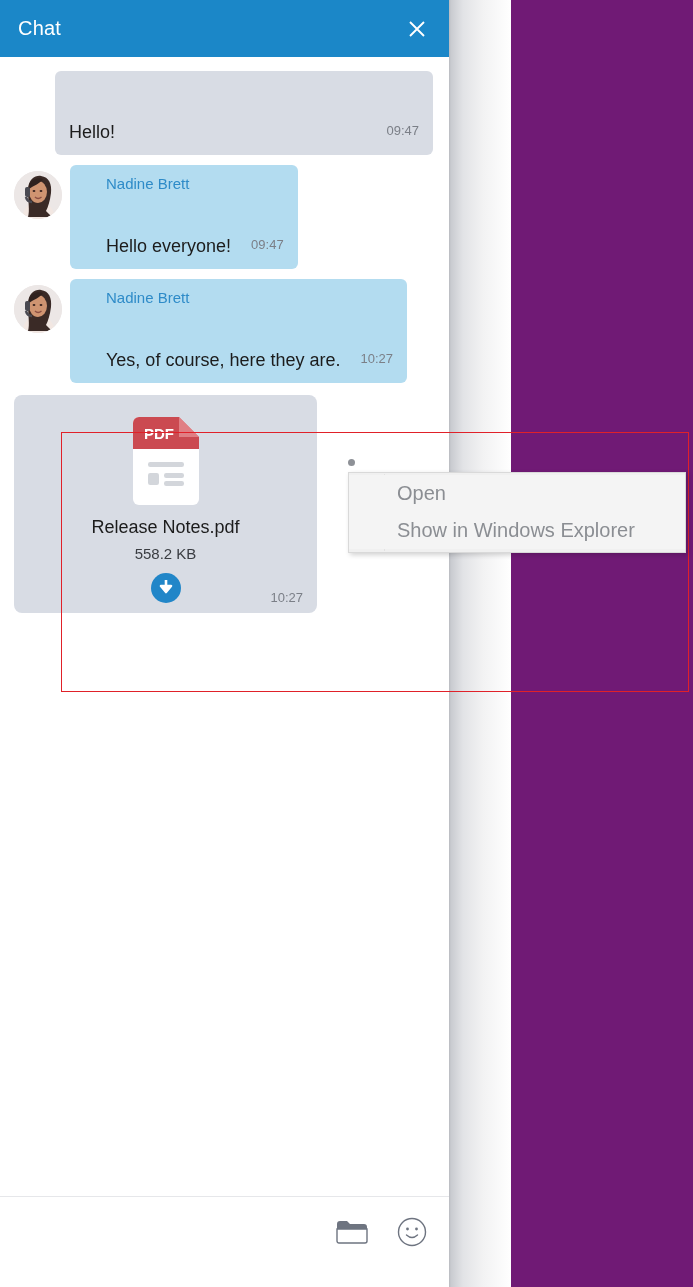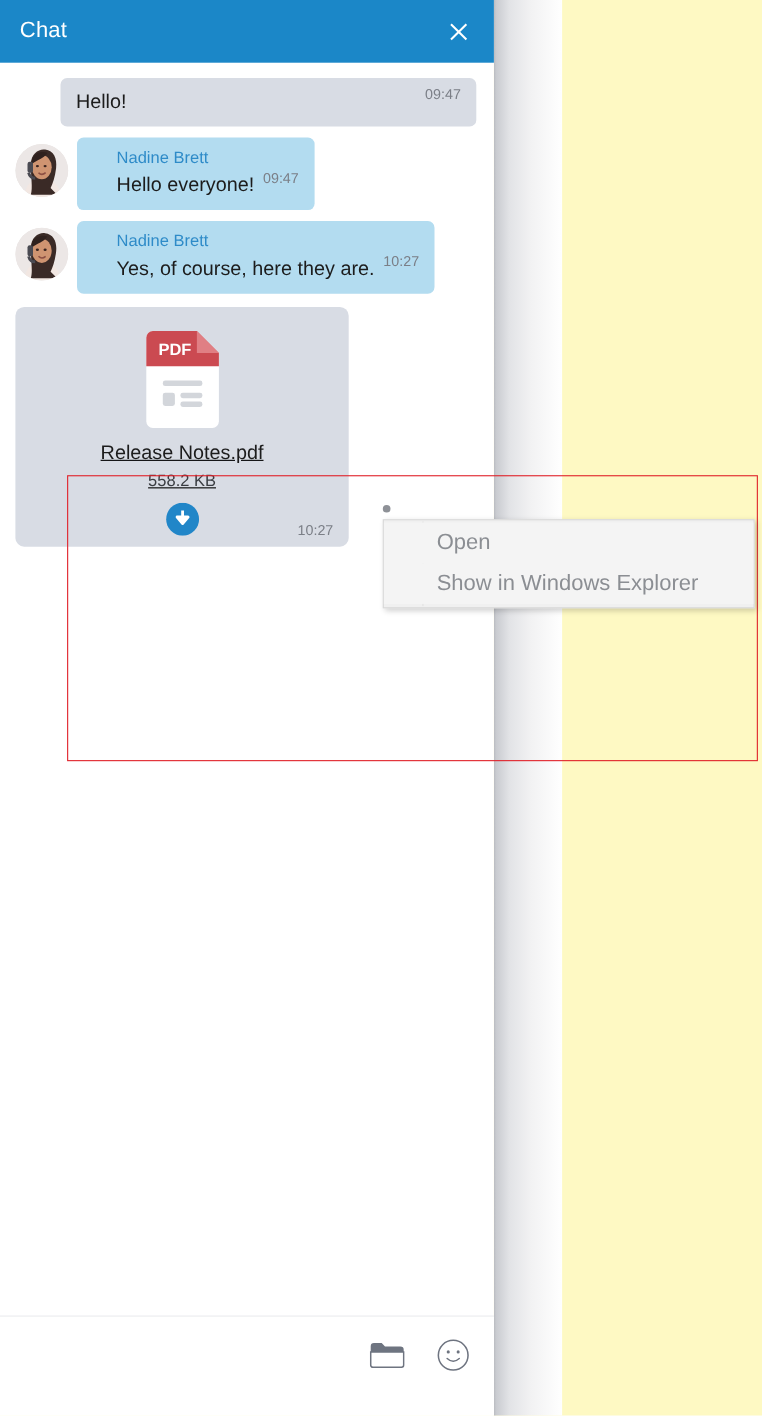--- a/index.html
+++ b/index.html
@@ -2,21 +2,21 @@
 <html><head>
 <meta charset="utf-8">
 <style>
   * { box-sizing: border-box; margin: 0; padding: 0; }
   html, body {
     width: 693px; height: 1287px;
     background: #ffffff;
     font-family: "Liberation Sans", sans-serif;
     overflow: hidden;
   }
-  #root { position: relative; width: 693px; height: 1287px; background: #fef9c3; }
+  #root { position: relative; width: 693px; height: 1287px; background: #701a75; }
 
   
   .chat-panel {
     position: absolute; left: 0; top: 0;
     width: 449px; height: 1287px;
     background: #ffffff;
     display: flex; flex-direction: column;
   }
   
   .panel-shadow {
@@ -75,22 +75,23 @@
   .bubble.gray  { background: #d8dce4; border-radius: 6px; }
   .bubble.blue  { background: #b3dcf0; border-radius: 6px; padding-left: 36px; }
 
   .bubble.gray.own { width: 378px; }
 
   .sender {
     color: #2e8bc8; font-size: 15px; line-height: 20px;
     margin-bottom: 2px;
   }
   .body-line {
-    display: flex; align-items: flex-start;
-    gap: 8px;
+    display: flex; align-items: center;
+    gap: 20px;
+    margin-top: 40px;
   }
   .msg-text {
     color: #1c1c1c; font-size: 18px; line-height: 25px;
     font-weight: 400;
     flex: 1 1 auto;
   }
   .msg-time {
     color: #7b7f87; font-size: 13px; line-height: 16px;
     flex: 0 0 auto; white-space: nowrap;
     position: relative; top: -2px;
@@ -101,21 +102,21 @@
   .bubble.multiline .msg-text { margin-right: 0; }
 
   
   .file-wrap { position: relative; margin-top: 12px; }
   .file-card {
     position: relative;
     width: 303px;
     background: #d8dce4;
     border-radius: 8px;
     padding: 18px 16px 10px 16px;
-    display: flex; flex-direction: column; align-items: center; text-decoration: underline;
+    display: flex; flex-direction: column; align-items: center;
   }
   .pdf-icon { width: 74px; height: 88px; margin: 4px 0 10px 0; }
   .file-name {
     color: #1c1c1c; font-size: 18px; line-height: 24px;
     text-align: center;
   }
   .file-size {
     color: #3a3d42; font-size: 15px; line-height: 22px;
     margin-top: 4px; text-align: center;
   }

